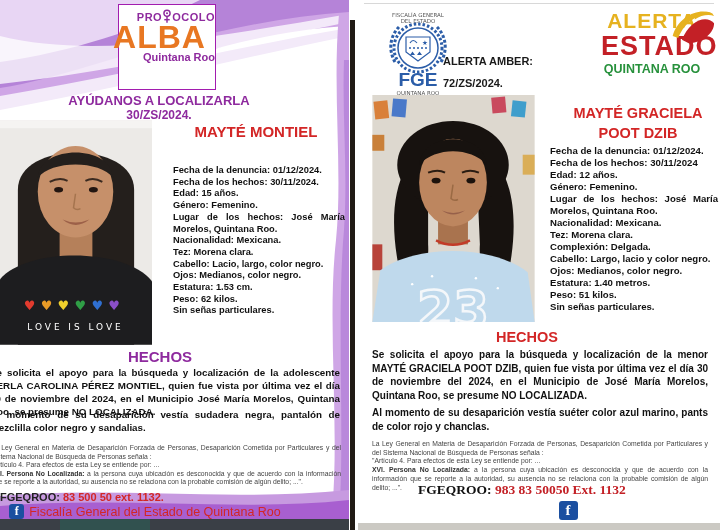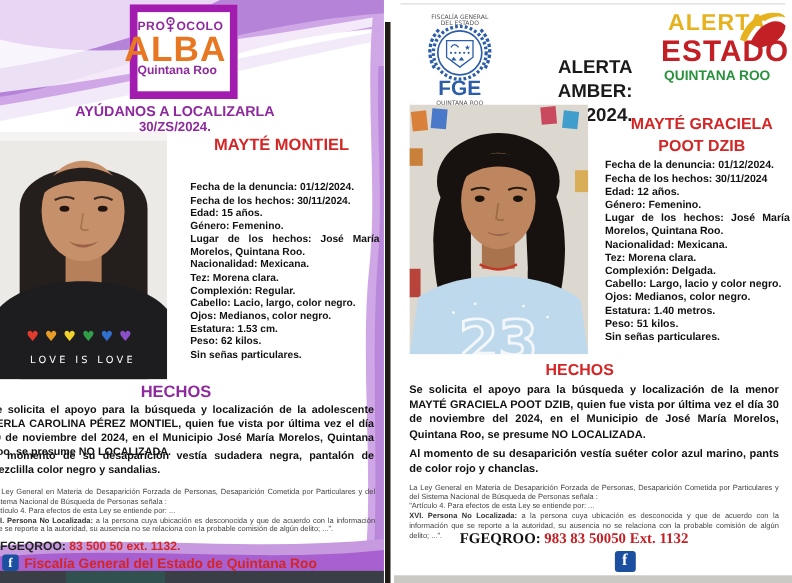--- a/index.html
+++ b/index.html
@@ -3,22 +3,22 @@
 <meta charset="utf-8">
 <style>
   html,body{margin:0;padding:0;background:#ffffff;}
   #stage{position:relative;width:720px;height:530px;overflow:hidden;background:#fff;
          font-family:"Liberation Sans",sans-serif;}
   .abs{position:absolute;}
 
   
   #poster-left{left:0;top:0;width:349px;height:530px;background:#fff;overflow:hidden;}
   #poster-left svg.bg{position:absolute;left:0;top:0;width:349px;height:530px;}
-  .alba-box{left:118px;top:4px;width:98px;height:86px;background:#fff;border:7px solid #a21caf;
-            text-align:left;padding-top:4px;box-sizing:border-box;}
+  .alba-box{left:118px;top:4px;width:98px;height:86px;background:#fff;border:1px solid #a21caf;
+            text-align:right;padding-top:4px;box-sizing:border-box;}
   .alba-proto{color:#8e2a9e;font-weight:bold;font-size:11px;letter-spacing:.5px;line-height:14px;}
   .alba-title{color:#e87722;font-weight:bold;font-size:32px;line-height:24px;letter-spacing:1px;
               display:flex;align-items:center;justify-content:center;gap:15px;}
   .alba-region{color:#8e2a9e;font-weight:bold;font-size:11px;line-height:14px;}
   .l-tagline{left:0;top:93px;width:318px;text-align:center;color:#8e2a9e;font-weight:bold;font-size:13px;}
   .l-case{left:0;top:108px;width:318px;text-align:center;color:#8e2a9e;font-weight:bold;font-size:12px;}
   #photo-left{left:0;top:120px;width:152px;height:225px;}
   .l-name{left:180px;top:121px;width:152px;text-align:center;color:#d32626;font-weight:bold;
           font-size:15px;line-height:21px;}
   .l-details{left:173px;top:165px;width:172px;color:#111;font-weight:bold;font-size:9.3px;
@@ -26,31 +26,31 @@
   .l-hechos{left:0;top:348px;width:320px;text-align:center;color:#8e2a9e;font-weight:bold;font-size:15px;}
   .l-p1{left:-10px;top:366px;width:350px;color:#111;font-weight:bold;font-size:9.8px;line-height:13px;text-align:justify;}
   .l-p2{left:-10px;top:408px;width:350px;color:#111;font-weight:bold;font-size:9.8px;line-height:13px;text-align:justify;}
   .l-legal{left:-9px;top:444px;width:350px;color:#444;font-size:6.8px;line-height:8.6px;text-align:justify;}
   .legal-bold{font-weight:bold;color:#333;}
   .l-phone{left:0;top:491px;width:324px;font-weight:bold;font-size:11px;color:#222;}
   .l-phone .num{color:#d32626;}
   .l-fb{left:0;top:504px;width:290px;display:flex;align-items:center;justify-content:center;gap:5px;}
   .fb-icon{width:15px;height:15px;background:#1b4fa0;border-radius:3px;color:#fff;font-weight:bold;
            font-size:12px;line-height:15px;text-align:center;font-family:"Liberation Serif",serif;flex:0 0 auto;}
-  .l-fb .txt{color:#d32626;font-weight:bold;font-size:12.5px;white-space:nowrap;text-align:center;}
+  .l-fb .txt{color:#d32626;font-weight:normal;font-size:12.5px;white-space:nowrap;text-align:center;}
 
   
   #separator{left:350px;top:20px;width:5px;height:510px;background:#201a14;}
 
   
   #poster-right{left:358px;top:0;width:362px;height:530px;background:#fff;overflow:hidden;}
   .r-topline{left:6px;top:3px;width:350px;height:0;border-top:1px solid #d8d8d8;}
   #fge-logo{left:14px;top:8px;width:92px;height:92px;}
-  .r-title{left:85px;top:50px;width:132px;text-align:right;color:#1a1a1a;font-weight:bold;
-           font-size:17px;line-height:22px;}
+  .r-title{left:85px;top:50px;width:132px;text-align:left;color:#1a1a1a;font-weight:bold;
+           font-size:11px;line-height:22px;}
   .amber-box{left:243px;top:10px;width:102px;text-align:center;line-height:1;}
   .amber-l1{color:#e6b21f;font-weight:bold;font-size:21px;letter-spacing:1px;}
   .amber-l2{color:#c32026;font-weight:bold;font-size:27px;letter-spacing:1px;margin-top:2px;}
   .amber-l3{color:#27913c;font-weight:bold;font-size:12.5px;margin-top:3px;}
   .amber-horn{position:absolute;right:-12px;top:-6px;width:46px;height:44px;}
   #photo-right{left:14px;top:95px;width:163px;height:227px;}
   .r-name{left:192px;top:103px;width:176px;text-align:center;color:#d32626;font-weight:bold;
           font-size:14.5px;line-height:20px;}
   .r-details{left:192px;top:145px;width:168px;color:#111;font-weight:bold;font-size:9.6px;
              line-height:12px;text-align:justify;}
@@ -140,21 +140,20 @@
     </div>
 
     <div class="abs l-details">
       <div>Fecha de la denuncia: 01/12/2024.</div>
       <div>Fecha de los hechos: 30/11/2024.</div>
       <div>Edad: 15 años.</div>
       <div>Género: Femenino.</div>
       <div>Lugar de los hechos: José María Morelos, Quintana Roo.</div>
       <div>Nacionalidad: Mexicana.</div>
       <div>Tez: Morena clara.</div>
-      <div>Complexión: Regular.</div>
       <div>Cabello: Lacio, largo, color negro.</div>
       <div>Ojos: Medianos, color negro.</div>
       <div>Estatura: 1.53 cm.</div>
       <div>Peso: 62 kilos.</div>
       <div>Sin señas particulares.</div>
     </div>
 
     <div class="abs l-hechos">HECHOS</div>
     <div class="abs l-p1">Se solicita el apoyo para la búsqueda y localización de la adolescente PERLA CAROLINA PÉREZ MONTIEL, quien fue vista por última vez el día 30 de noviembre del 2024, en el Municipio José María Morelos, Quintana Roo, se presume NO LOCALIZADA.</div>
     <div class="abs l-p2">Al momento de su desaparición vestía sudadera negra, pantalón de mezclilla color negro y sandalias.</div>

